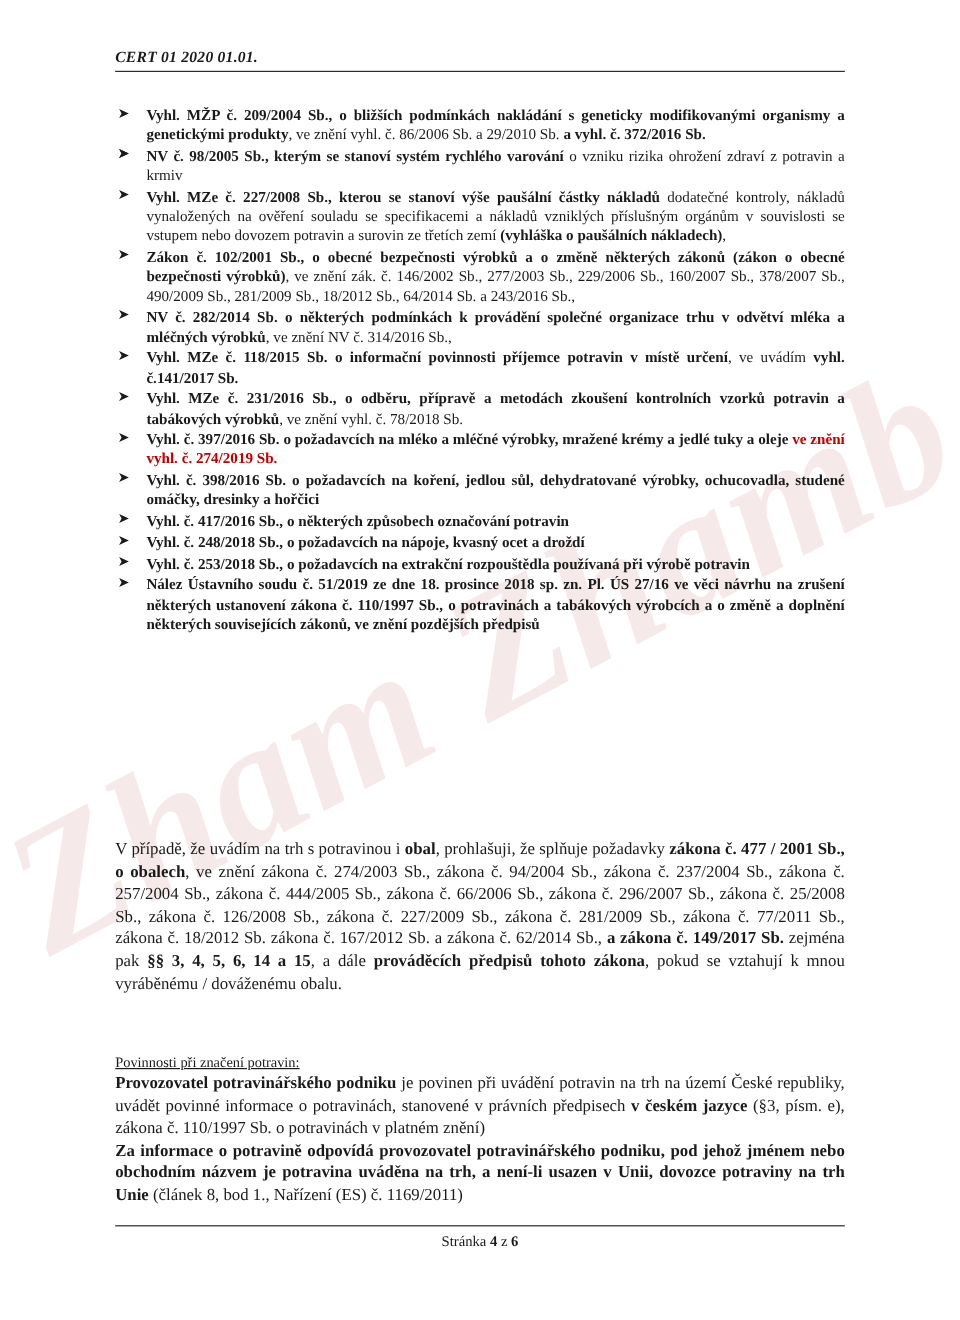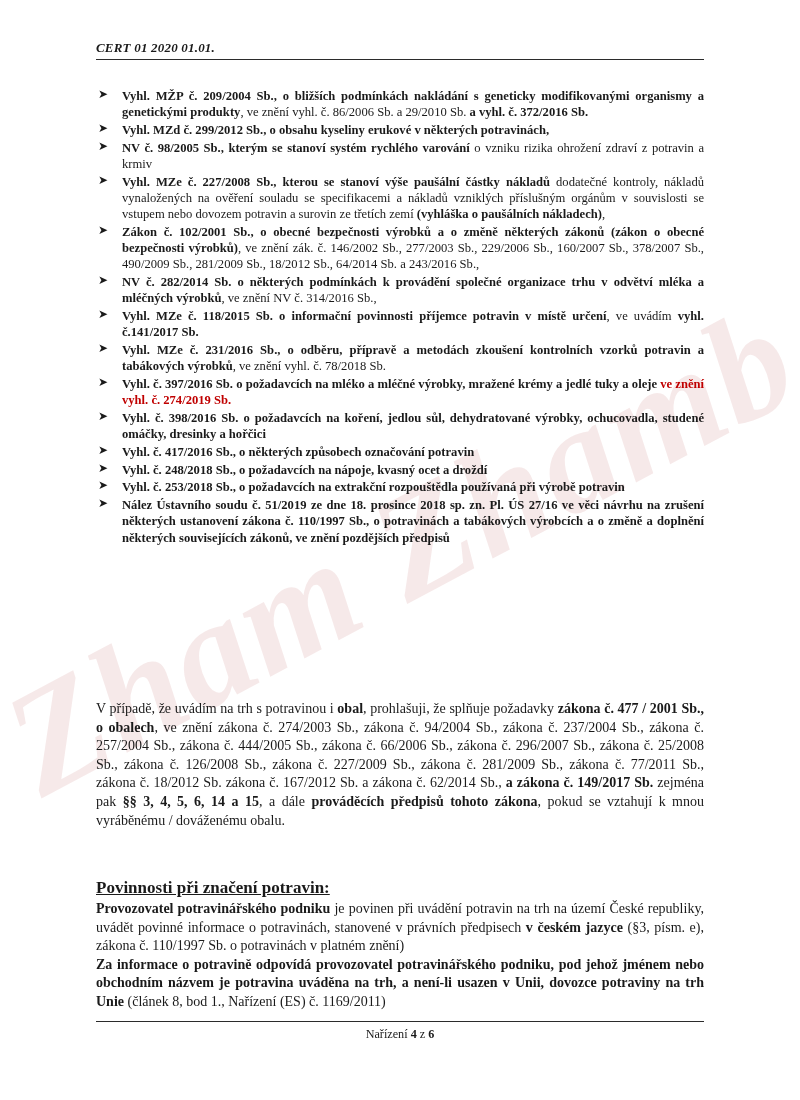--- a/index.html
+++ b/index.html
@@ -103,23 +103,23 @@
     z-index: 2;
   }
   .block-povinnosti {
     position: absolute;
     top: 878px;
     left: 96px;
     right: 96px;
     z-index: 2;
   }
   .section-title {
-    font-weight: 700;
+    font-weight: 400;
     text-decoration: underline;
-    font-size: 17px;
+    font-size: 12px;
     margin-bottom: 2px;
   }
 
   
   .footer {
     position: absolute;
     left: 96px;
     right: 96px;
     bottom: 58px;
     z-index: 2;
@@ -142,21 +142,21 @@
   <div class="watermark">Zham Zhamb</div>
 
   <div class="header">
     <div class="header-line">CERT  01 2020 01.01.</div>
     <div class="header-rule"></div>
   </div>
 
   <div class="content">
     <ul class="bullets" id="bullet-list">
         <li><span class="marker">➤</span><span><span class="b">Vyhl. MŽP č. 209/2004 Sb., o bližších podmínkách nakládání s geneticky modifikovanými organismy a genetickými produkty</span><span>, ve znění vyhl. č. 86/2006 Sb. a 29/2010 Sb. </span><span class="b">a vyhl. č. 372/2016 Sb.</span></span></li>
-        <li><span class="marker">➤</span><span><span class="b">Vyhl. MZd č. 299/2012 Sb., o obsahu kyseliny erukové v některých potravinách,</span></span></li>
+        <li><span class="marker">➤</span></li>
         <li><span class="marker">➤</span><span><span class="b">NV č. 98/2005 Sb., kterým se stanoví systém rychlého varování</span><span> o vzniku rizika ohrožení zdraví z potravin a krmiv</span></span></li>
         <li><span class="marker">➤</span><span><span class="b">Vyhl. MZe č. 227/2008 Sb., kterou se stanoví výše paušální částky nákladů</span><span> dodatečné kontroly, nákladů vynaložených na ověření souladu se specifikacemi a nákladů vzniklých příslušným orgánům v souvislosti se vstupem nebo dovozem potravin a surovin ze třetích zemí </span><span class="b">(vyhláška o paušálních nákladech)</span><span>,</span></span></li>
         <li><span class="marker">➤</span><span><span class="b">Zákon č. 102/2001 Sb., o obecné bezpečnosti výrobků a o změně některých zákonů (zákon o obecné bezpečnosti výrobků)</span><span>, ve znění zák. č. 146/2002 Sb., 277/2003 Sb., 229/2006 Sb., 160/2007 Sb., 378/2007 Sb., 490/2009 Sb., 281/2009 Sb., 18/2012 Sb., 64/2014 Sb. a 243/2016 Sb.,</span></span></li>
         <li><span class="marker">➤</span><span><span class="b">NV č. 282/2014 Sb. o některých podmínkách k provádění společné organizace trhu v odvětví mléka a mléčných výrobků</span><span>, ve znění NV č. 314/2016 Sb.,</span></span></li>
         <li><span class="marker">➤</span><span><span class="b">Vyhl. MZe č. 118/2015 Sb. o informační povinnosti příjemce potravin v místě určení</span><span>, ve uvádím </span><span class="b">vyhl. č.141/2017 Sb.</span></span></li>
         <li><span class="marker">➤</span><span><span class="b">Vyhl. MZe č. 231/2016 Sb., o odběru, přípravě a metodách zkoušení kontrolních vzorků potravin a tabákových výrobků</span><span>, ve znění vyhl. č. 78/2018 Sb.</span></span></li>
         <li><span class="marker">➤</span><span><span class="b">Vyhl. č. 397/2016 Sb. o požadavcích na mléko a mléčné výrobky, mražené krémy a jedlé tuky a oleje </span><span class="red">ve znění vyhl. č. 274/2019 Sb.</span></span></li>
         <li><span class="marker">➤</span><span><span class="b">Vyhl. č. 398/2016 Sb. o požadavcích na koření, jedlou sůl, dehydratované výrobky, ochucovadla, studené omáčky, dresinky a hořčici</span></span></li>
         <li><span class="marker">➤</span><span><span class="b">Vyhl. č. 417/2016 Sb., o některých způsobech označování potravin</span></span></li>
         <li><span class="marker">➤</span><span><span class="b">Vyhl. č. 248/2018 Sb., o požadavcích na nápoje, kvasný ocet a droždí</span></span></li>
@@ -170,17 +170,17 @@
   </div>
 
   <div class="block-povinnosti">
     <div class="section-title">Povinnosti při značení potravin:</div>
     <p class="para" id="povinnosti-para"><span class="b">Provozovatel potravinářského podniku</span><span> je povinen při uvádění potravin na trh na území České republiky, uvádět povinné informace o potravinách, stanovené v právních předpisech </span><span class="b">v českém jazyce</span><span> (§3, písm. e), zákona č. 110/1997 Sb. o potravinách v platném znění)</span><br><span class="b">Za informace o potravině odpovídá provozovatel potravinářského podniku, pod jehož jménem nebo obchodním názvem je potravina uváděna na trh, a není-li usazen v Unii, dovozce potraviny na trh Unie</span><span> (článek 8, bod 1., Nařízení (ES) č. 1169/2011)</span></p>
   </div>
 
   <div class="footer">
     <div class="footer-rule"></div>
     <div class="footer-text">
-      <span>Nařízení </span><span class="b">4</span><span> z </span><span class="b">6</span>
+      <span>Stránka </span><span class="b">4</span><span> z </span><span class="b">6</span>
     </div>
   </div>
 
 </div>
 
 </body></html>

